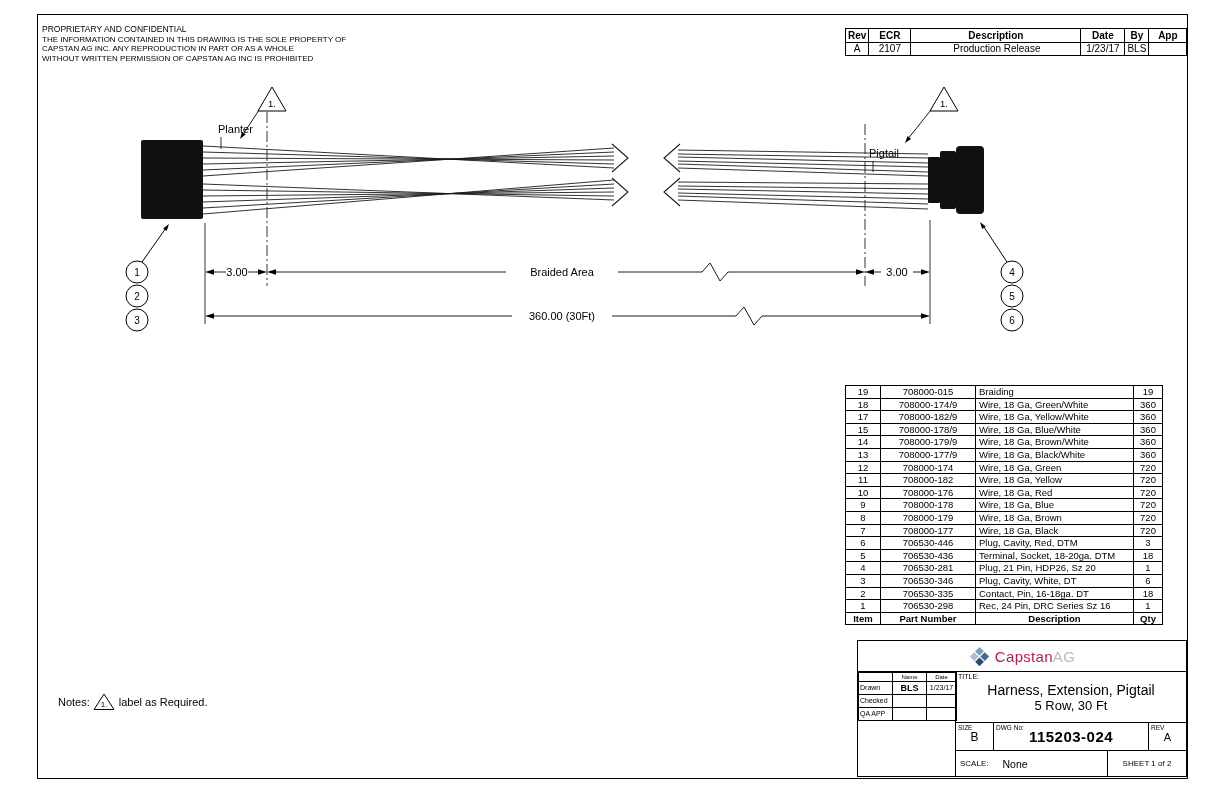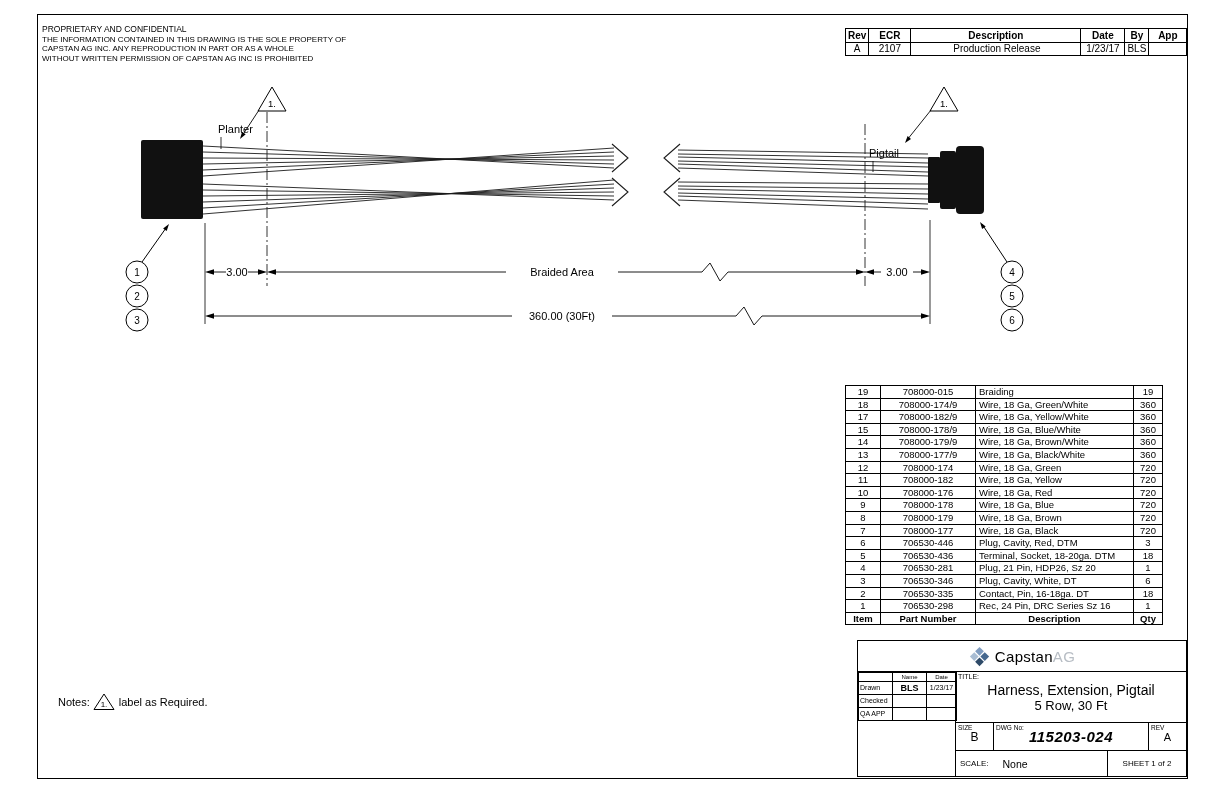--- a/index.html
+++ b/index.html
@@ -37,42 +37,42 @@
 
   
   .notes{position:absolute;left:58px;top:692px;display:flex;align-items:center;font-size:11px;}
   .notes .flag-svg{margin:0 3px 0 2px;}
 
   
   .title-block{position:absolute;left:857px;top:640px;width:330px;height:137px;
                border:1px solid #000;box-sizing:border-box;display:flex;flex-direction:column;background:#fff;}
   .tb-logo-row{height:30px;border-bottom:1px solid #000;display:flex;align-items:center;justify-content:center;}
   .logo-wrap{display:flex;align-items:center;}
-  .logo-capstan{font-size:15px;color:#000000;margin-left:5px;letter-spacing:.3px;}
+  .logo-capstan{font-size:15px;color:#be185d;margin-left:5px;letter-spacing:.3px;}
   .logo-ag{font-size:15px;color:#b7bdc4;letter-spacing:.3px;}
   .tb-mid{flex:1;display:flex;}
   .tb-left{width:98px;border-right:1px solid #000;box-sizing:border-box;}
   .sign-table{width:100%;border-collapse:collapse;table-layout:fixed;}
   .sign-table td{border:1px solid #000;padding:0 1px;white-space:nowrap;overflow:hidden;}
   .sign-head td{height:8px;font-size:6px;text-align:center;line-height:8px;}
   .sign-row td{height:12px;font-size:7px;line-height:12px;}
   .sign-row .sign-name{font-size:9px;font-weight:bold;text-align:center;}
   .sign-row .sign-date{font-size:7px;text-align:center;}
   .tb-right{flex:1;display:flex;flex-direction:column;}
   .tb-title-area{height:51px;border-bottom:1px solid #000;position:relative;text-align:center;box-sizing:border-box;}
   .tb-title-label{position:absolute;left:2px;top:1px;font-size:7px;}
   .tb-title-1{font-size:14px;margin-top:10px;line-height:16px;}
   .tb-title-2{font-size:13px;line-height:16px;}
   .tb-size-row{height:28px;border-bottom:1px solid #000;display:flex;box-sizing:border-box;}
   .tb-size-cell{width:38px;border-right:1px solid #000;box-sizing:border-box;display:flex;flex-direction:column;}
   .tb-dwg-cell{flex:1;border-right:1px solid #000;box-sizing:border-box;display:flex;flex-direction:column;}
   .tb-rev-cell{width:37px;display:flex;flex-direction:column;}
   .tb-small{font-size:6.5px;padding:1px 0 0 2px;}
   .tb-size-val{font-size:12px;text-align:center;margin-top:-1px;}
-  .tb-dwg-val{font-size:15px;font-weight:bold;text-align:center;margin-top:-3px;letter-spacing:.5px;font-style:italic;}
+  .tb-dwg-val{font-size:15px;font-weight:bold;text-align:center;margin-top:-3px;letter-spacing:.5px;}
   .tb-rev-val{font-size:11px;text-align:center;margin-top:0;}
   .tb-scale-row{flex:1;display:flex;}
   .tb-scale{width:152px;border-right:1px solid #000;box-sizing:border-box;display:flex;align-items:center;padding-left:4px;}
   .tb-scale-label{font-size:8px;}
   .tb-scale-val{font-size:10.5px;margin-left:14px;}
   .tb-sheet{flex:1;display:flex;align-items:center;justify-content:center;font-size:8px;}
 </style>
 </head>
 <body>
 

